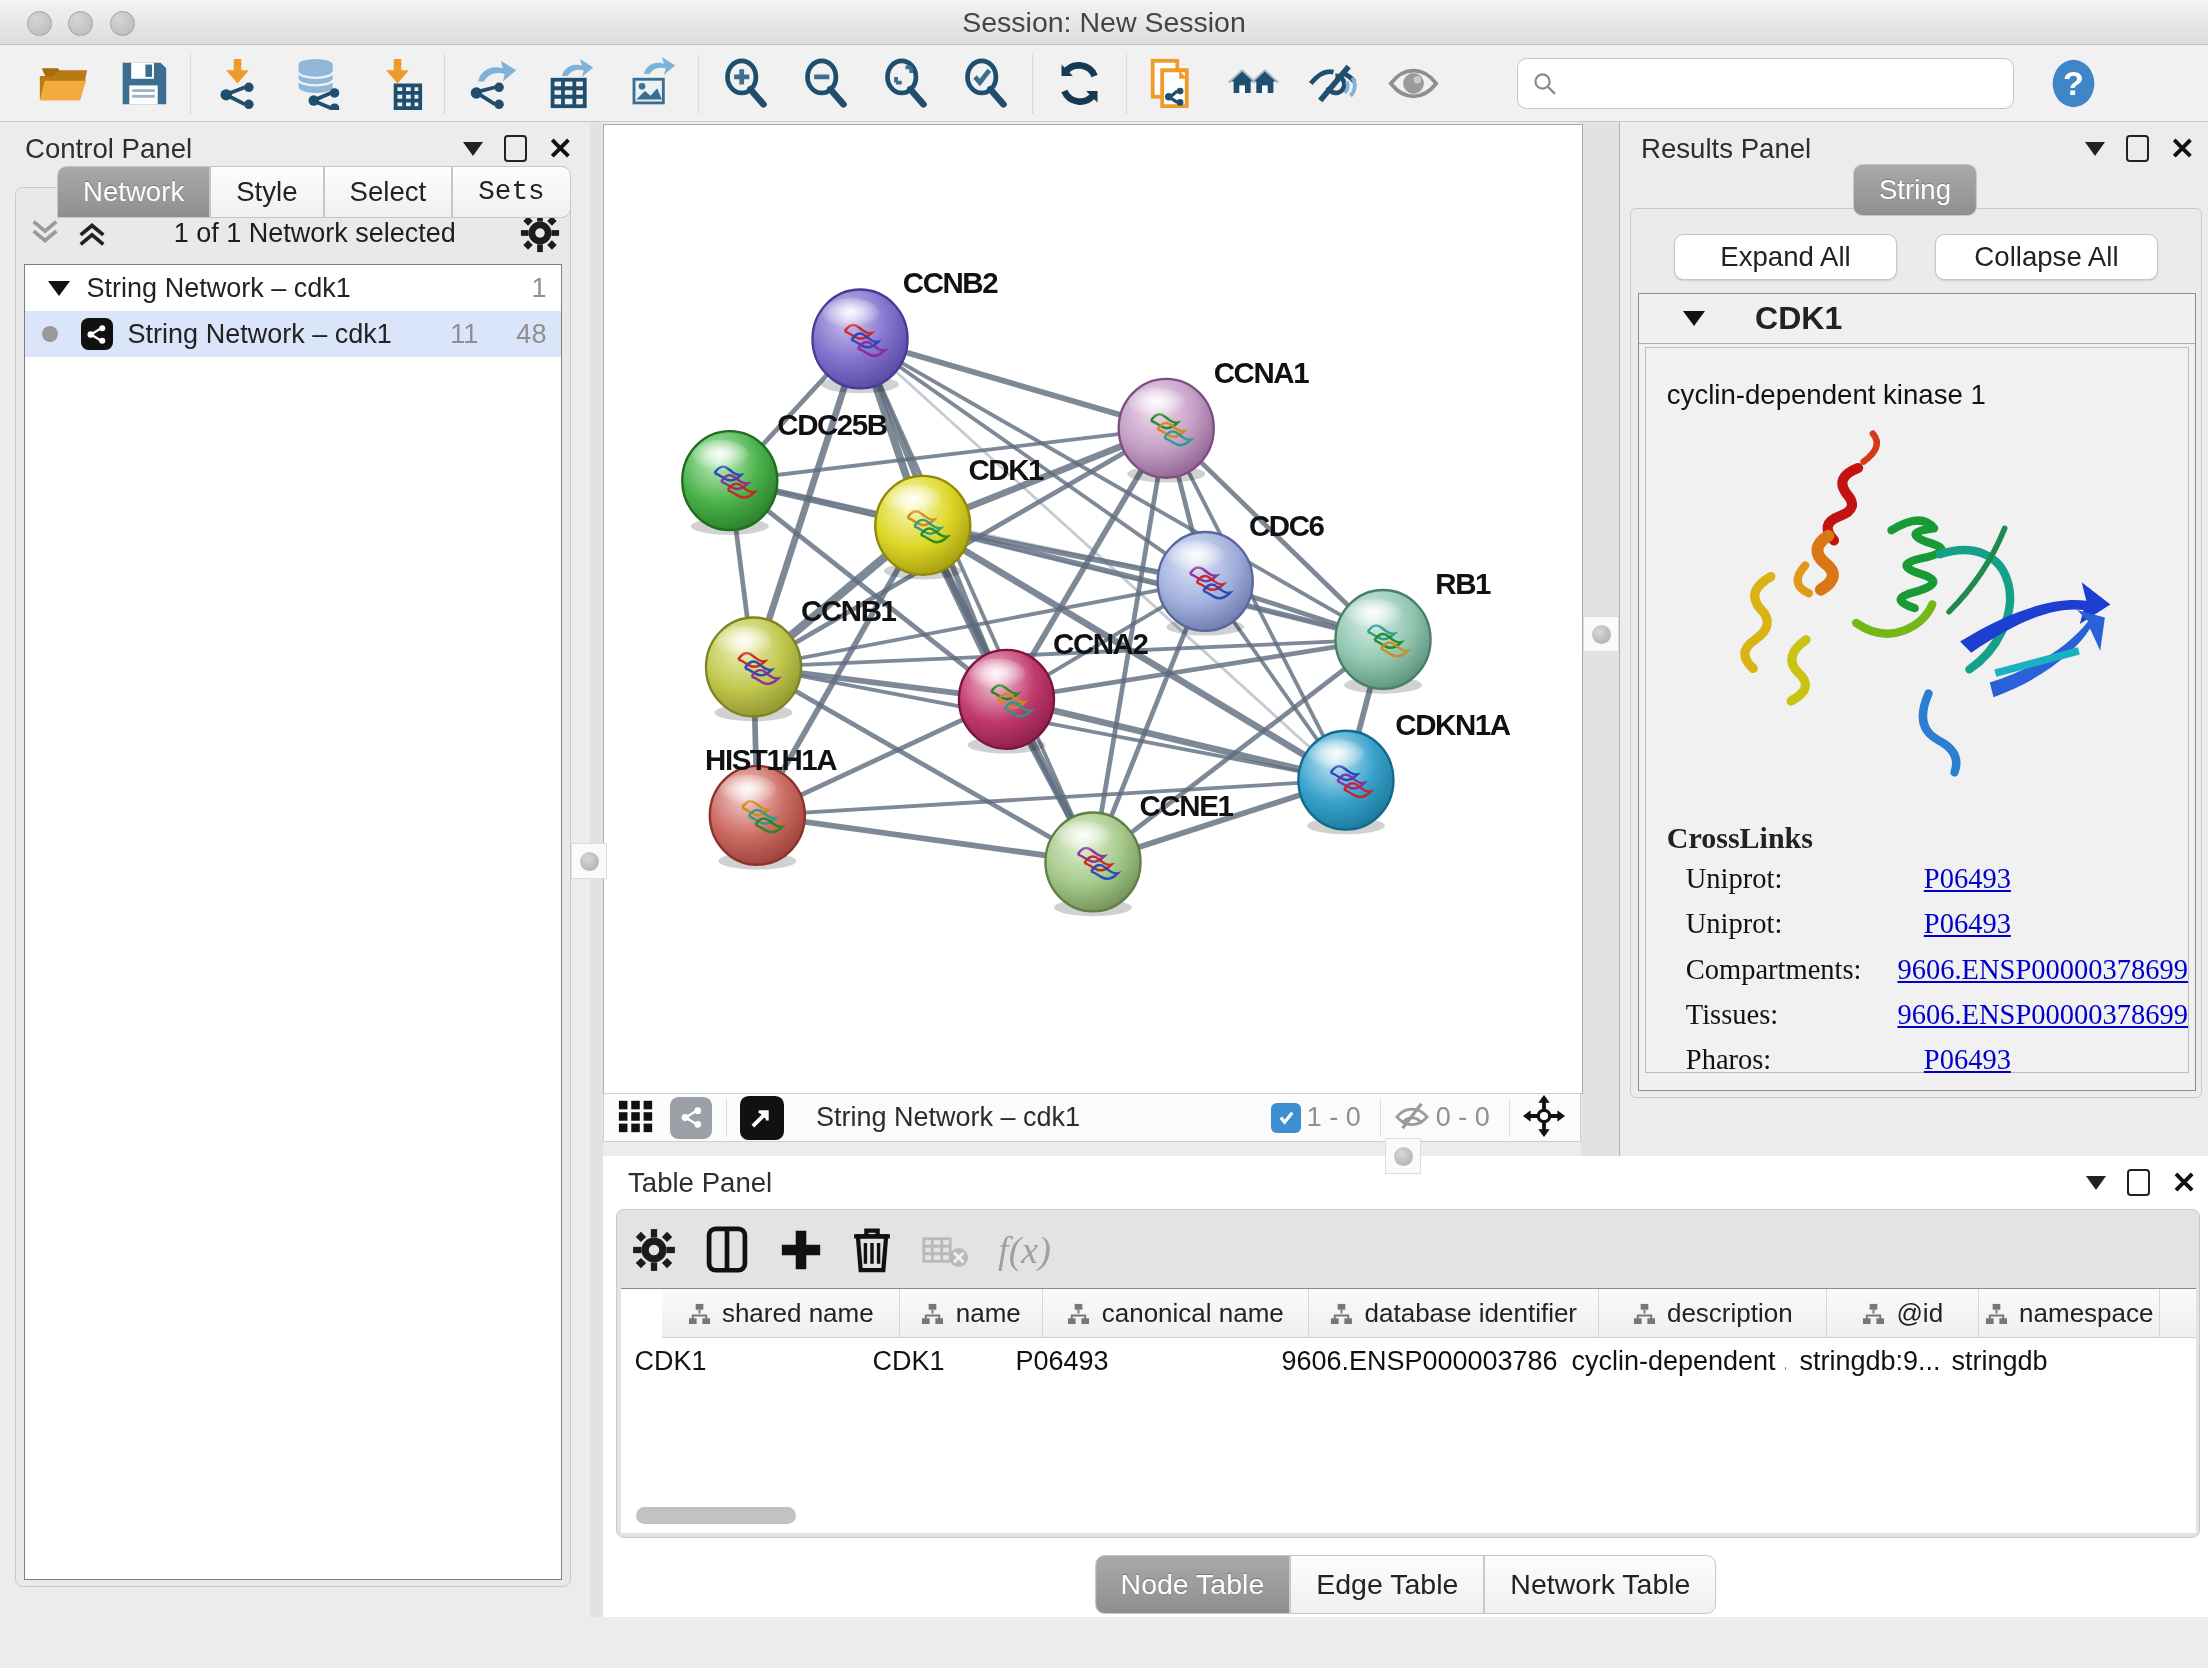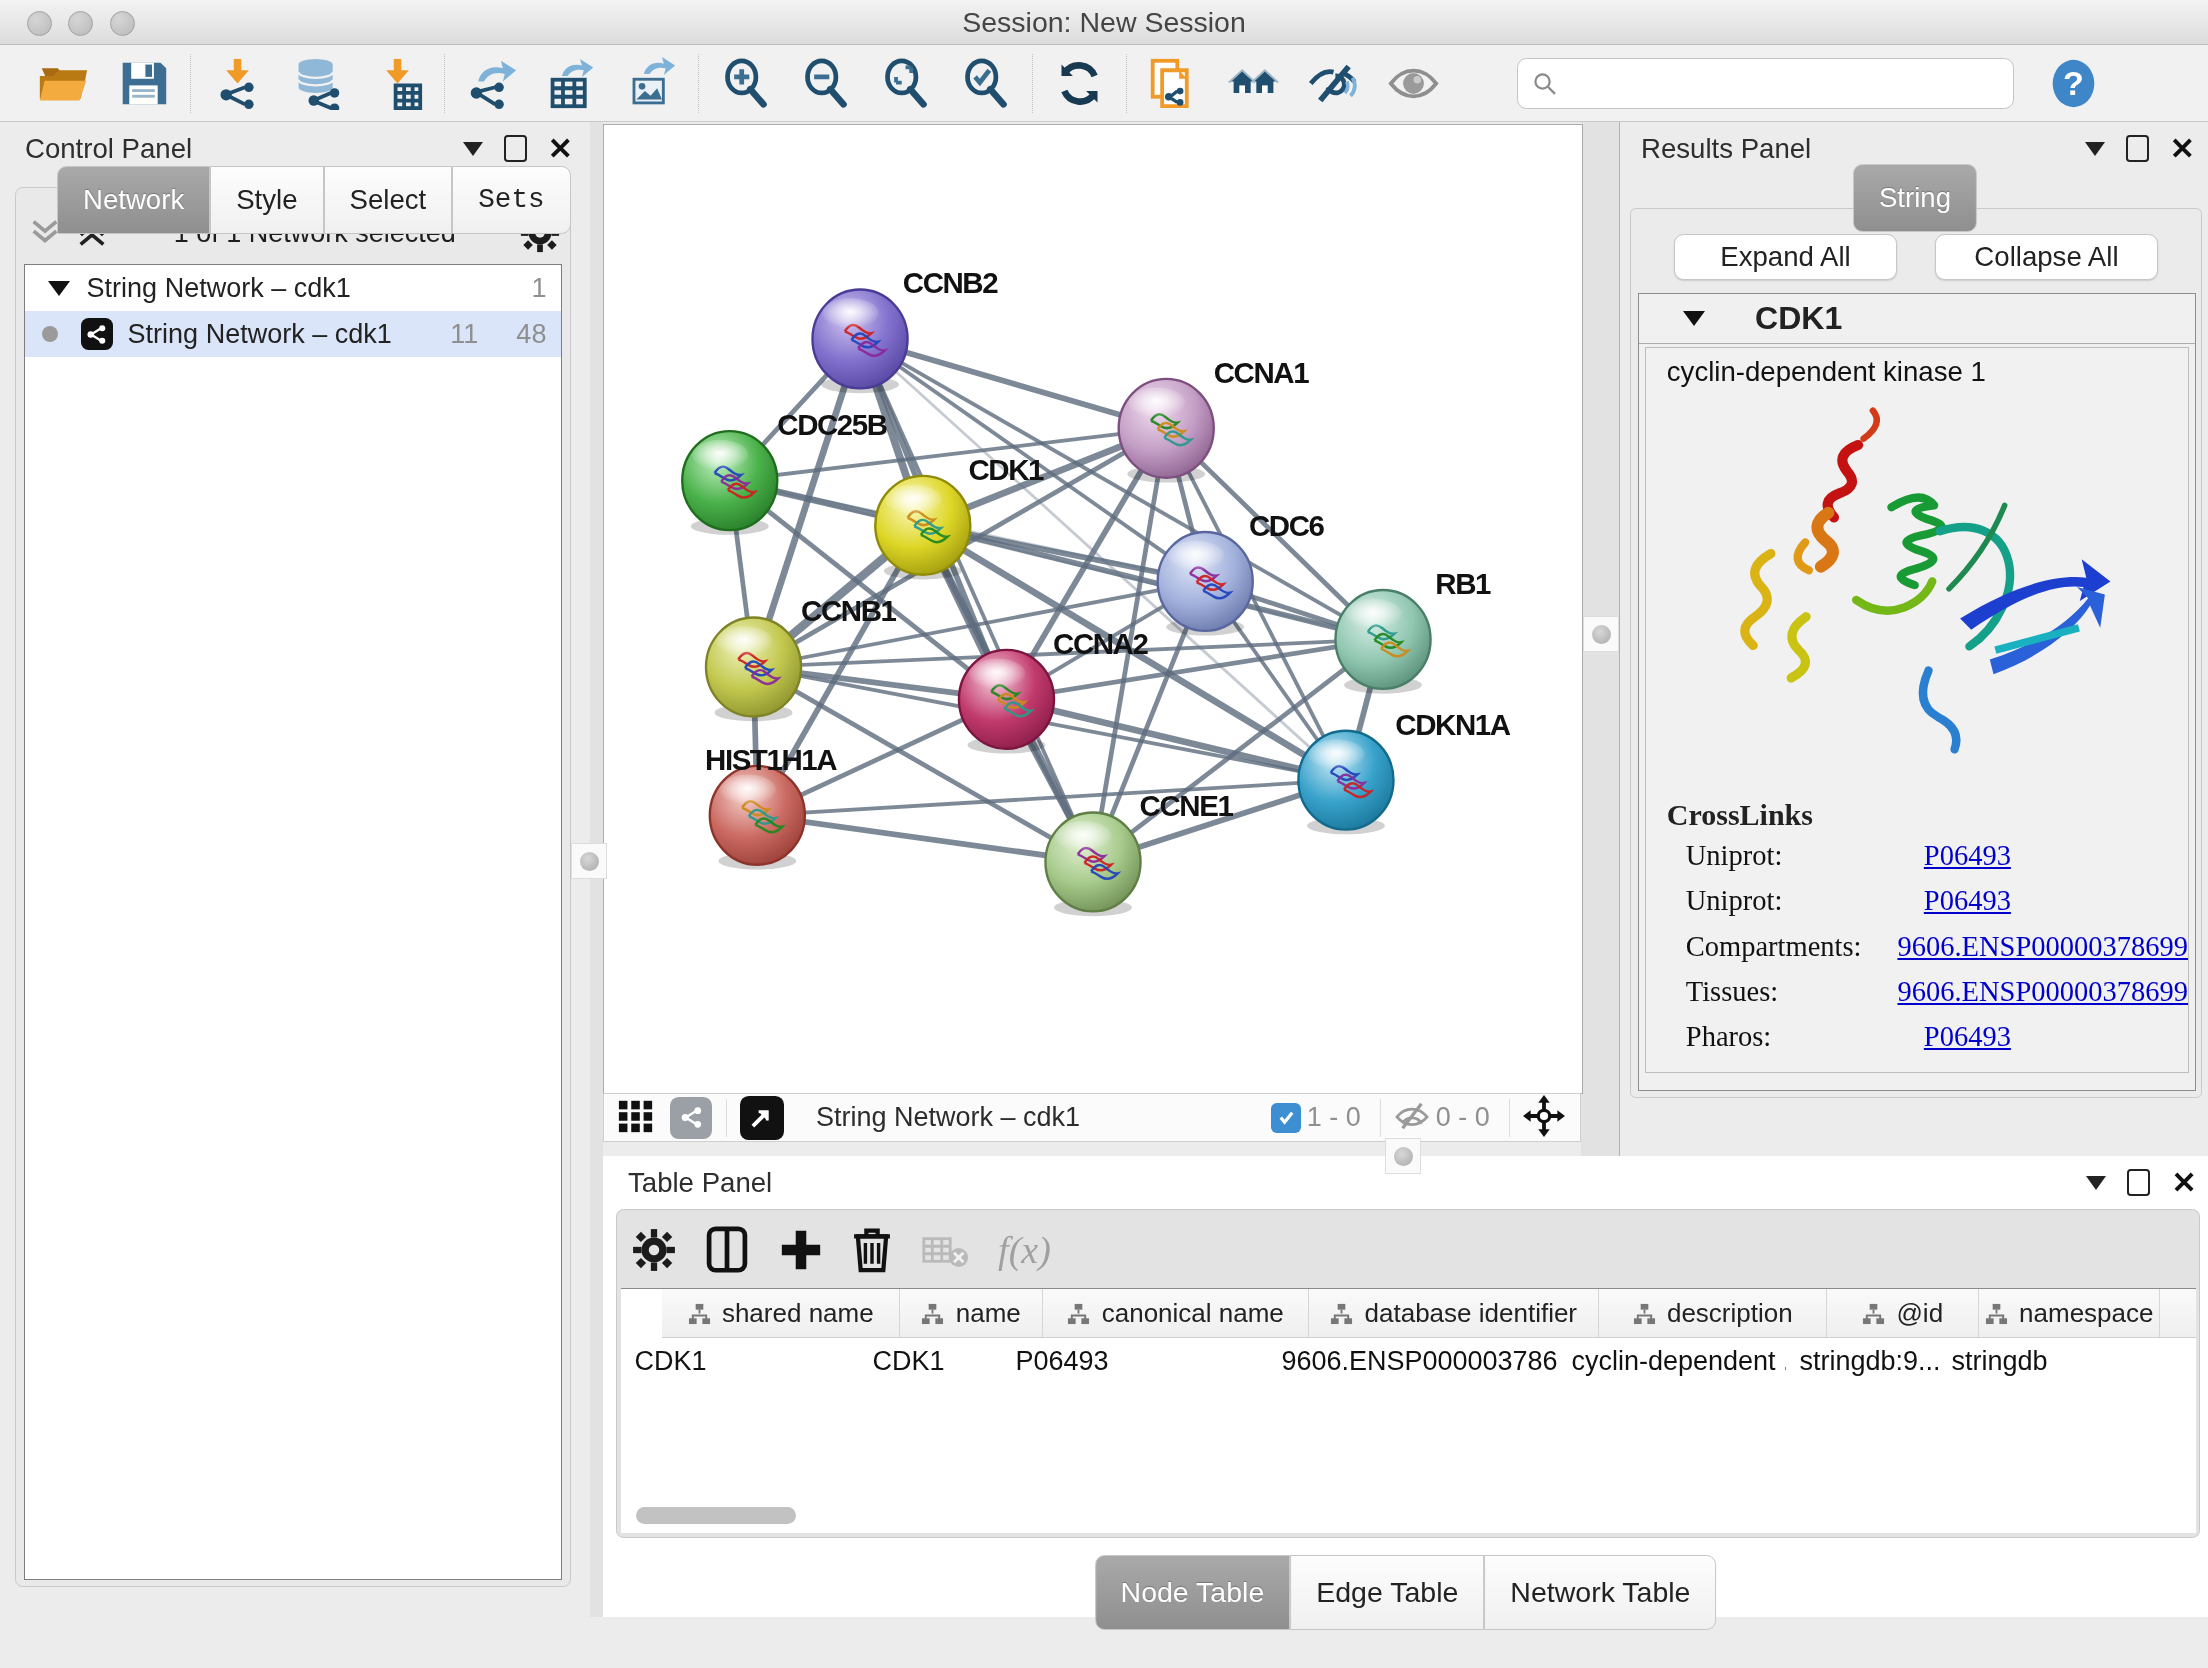--- a/index.html
+++ b/index.html
@@ -24,21 +24,21 @@
       border-radius:9.5px;display:flex;align-items:center;padding:0 13.3px;}
   .searchbox input{border:none;outline:none;font-size:27px;width:100%;background:transparent;
       font-family:"Liberation Sans",sans-serif;}
   
   .panel-title{font-size:27.6px;color:#2e2e2e;}
   .win-ctrls{display:flex;align-items:center;gap:21px;}
   .ctl-collapse{width:0;height:0;border-left:10.5px solid transparent;border-right:10.5px solid transparent;
       border-top:14.3px solid #222;}
   .ctl-float{width:19px;height:23px;border:2.9px solid #222;border-radius:3.8px;background:transparent;}
   .ctl-close{font-size:30px;font-weight:700;color:#111;line-height:23px;}
-  .tab{height:42px;line-height:42px;padding:12px 25px;background:linear-gradient(#fdfdfd,#f0f0f0);
+  .tab{height:42px;line-height:42px;padding:4px 25px;background:linear-gradient(#fdfdfd,#f0f0f0);
       border:1px solid #c6c6c6;font-size:27.6px;color:#222;}
   .tab.active{background:linear-gradient(#a9a9a9,#8f8f8f);color:#fff;text-shadow:0 -1px 1px #00000044;}
   
   #control-panel{position:absolute;left:0;top:122px;width:590px;height:1495px;background:#ececec;}
   .cp-head{position:absolute;left:25px;right:17px;top:7.6px;height:38px;display:flex;align-items:center;justify-content:space-between;}
   .cp-tabs{position:absolute;left:57px;top:44px;display:flex;z-index:3;}
   .cp-tabs .tab:first-child{border-radius:9.5px 0 0 0;}
   .cp-tabs .tab:last-child{border-radius:0 9.5px 9.5px 0;font-family:Liberation Mono, monospace;}
   .cp-box{position:absolute;left:15px;right:19px;top:65px;bottom:30px;background:#e9e9e9;
       border:1.9px solid #c9c9c9;border-radius:7.6px;}
@@ -70,21 +70,21 @@
   .rp-tab{position:absolute;left:50%;transform:translateX(-50%);top:42px;z-index:3;border-radius:9.5px;}
   .rp-box{position:absolute;left:9.5px;right:7.6px;top:86px;height:888px;background:#ebebeb;border:1.9px solid #c9c9c9;border-radius:5.7px;}
   .rp-btnrow{position:absolute;left:0;right:0;top:25px;display:flex;justify-content:center;gap:38px;}
   .rp-btn{min-width:171px;height:44px;line-height:44px;text-align:center;background:#fff;border:1px solid #c6c6c6;
       border-radius:9.5px;font-size:27.6px;padding:0 25px;box-shadow:0 1px 1.9px #00000022;}
   .gene-box{position:absolute;left:7.6px;right:5.7px;top:84px;bottom:5.7px;background:#f0f0f0;border:1.9px solid #8d8d8d;}
   .gene-head{height:49px;border-bottom:1.9px solid #adadad;display:flex;align-items:center;}
   .gene-head .tri-down{margin:0 25px 0 44px;}
   .gene-symbol{font-size:32px;font-weight:700;margin-left:25px;}
   .gene-content{position:absolute;left:5.7px;right:5.7px;top:53px;bottom:17px;background:#f1f1f1;border:1px solid #bdbdbd;}
-  .gene-desc{font-size:27.6px;color:#111;margin:8px 0 0 21px;}
+  .gene-desc{font-size:27.6px;color:#111;margin:31px 0 0 21px;}
   .xl-title{font-family:"Liberation Serif",serif;font-weight:700;font-size:30px;margin:5.7px 0 7.6px 21px;}
   .xl-row{display:flex;font-family:"Liberation Serif",serif;font-size:28.5px;margin:0 0 13.3px 40px;}
   .xl-label{width:238px;color:#111;}
   .xl-link{color:#0000cc;text-decoration:underline;}
   
   #table-panel{position:absolute;left:603px;top:1156px;width:1605px;height:461px;background:#ffffff;}
   .tp-head{position:absolute;left:25px;right:11.4px;top:7.6px;height:38px;display:flex;align-items:center;justify-content:space-between;}
   .tp-box{position:absolute;left:13.3px;right:7.6px;top:53px;height:327px;background:#e3e3e3;border:1.9px solid #c9c9c9;border-radius:7.6px;}
   .tp-toolbar{position:absolute;left:13.3px;top:11.4px;height:57px;display:flex;align-items:center;gap:28.5px;}
   .tp-table{position:absolute;left:3.8px;right:3.8px;top:78px;bottom:3.8px;background:#fff;border-top:1.9px solid #8a8a8a;overflow:hidden;}

